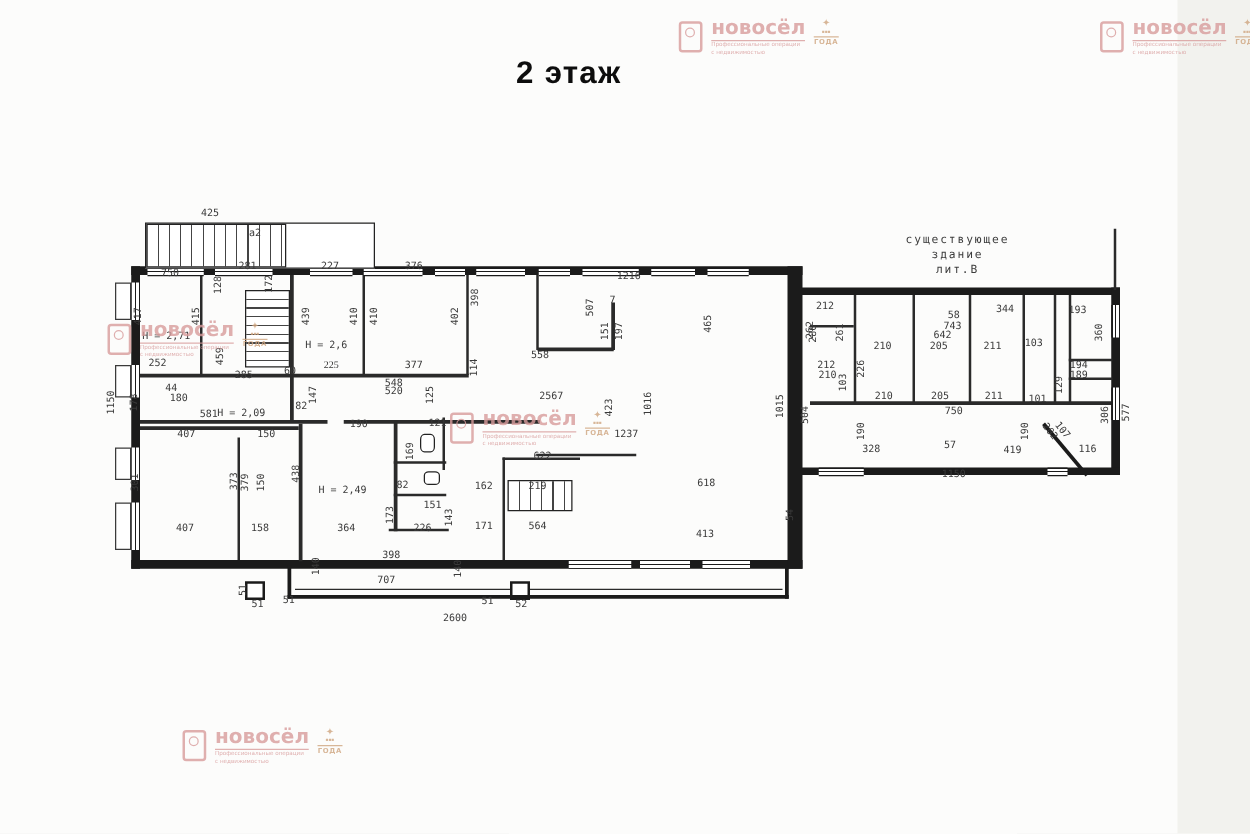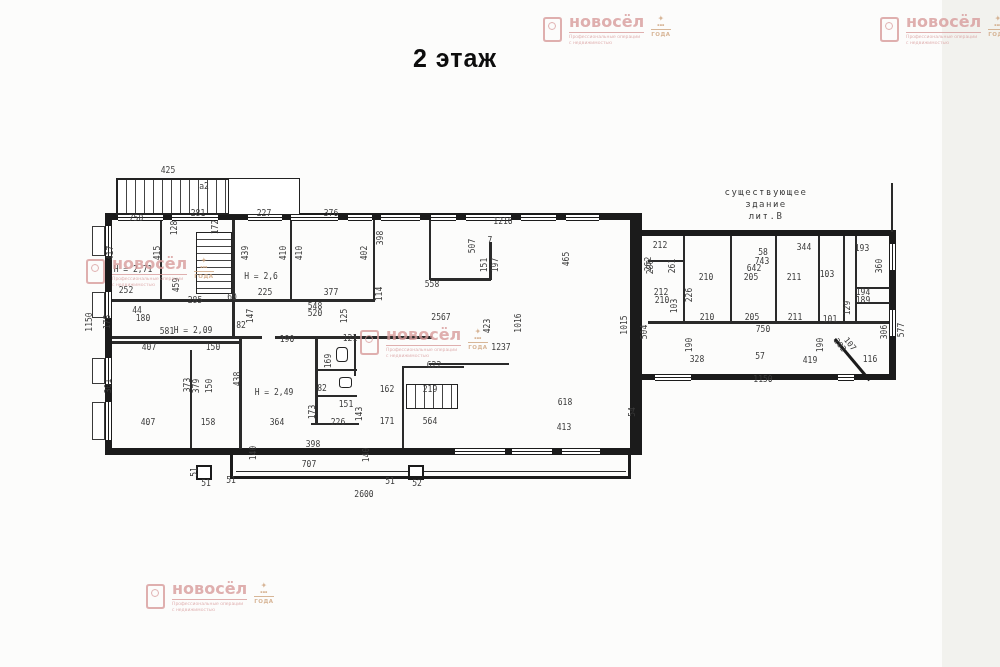--- a/index.html
+++ b/index.html
@@ -145,21 +145,21 @@
       <div class="abs dim" style="left: 380px; top: 238px; transform: translate(-50%, -50%) rotate(-90deg);">398</div>
       <div class="abs dim" style="left: 472px; top: 246px; transform: translate(-50%, -50%) rotate(-90deg);">507</div>
       <div class="abs dim" style="left: 490px; top: 240px; transform: translate(-50%, -50%) rotate(0deg);">7</div>
       <div class="abs dim" style="left: 484px; top: 265px; transform: translate(-50%, -50%) rotate(-90deg);">151</div>
       <div class="abs dim" style="left: 495px; top: 265px; transform: translate(-50%, -50%) rotate(-90deg);">197</div>
       <div class="abs dim" style="left: 566px; top: 259px; transform: translate(-50%, -50%) rotate(-90deg);">465</div>
       <div class="abs dim" style="left: 432px; top: 284px; transform: translate(-50%, -50%) rotate(0deg);">558</div>
       <div class="abs dim" style="left: 133px; top: 269px; transform: translate(-50%, -50%) rotate(0deg);">Н = 2,71</div>
       <div class="abs dim" style="left: 126px; top: 290px; transform: translate(-50%, -50%) rotate(0deg);">252</div>
       <div class="abs dim" style="left: 261px; top: 276px; transform: translate(-50%, -50%) rotate(0deg);">Н = 2,6</div>
-      <div class="abs dim" style="left: 265px; top: 292px; transform: translate(-50%, -50%) rotate(0deg);">225</div>
+      <div class="abs dim" style="left: 265px; top: 292px; transform: translate(-50%, -50%) rotate(0deg); font-family: Liberation Serif, serif;">225</div>
       <div class="abs dim" style="left: 331px; top: 292px; transform: translate(-50%, -50%) rotate(0deg);">377</div>
       <div class="abs dim" style="left: 195px; top: 300px; transform: translate(-50%, -50%) rotate(0deg);">285</div>
       <div class="abs dim" style="left: 176px; top: 285px; transform: translate(-50%, -50%) rotate(-90deg);">459</div>
       <div class="abs dim" style="left: 137px; top: 310px; transform: translate(-50%, -50%) rotate(0deg);">44</div>
       <div class="abs dim" style="left: 143px; top: 318px; transform: translate(-50%, -50%) rotate(0deg);">180</div>
       <div class="abs dim" style="left: 107px; top: 322px; transform: translate(-50%, -50%) rotate(-90deg);">178</div>
       <div class="abs dim" style="left: 89px; top: 322px; transform: translate(-50%, -50%) rotate(-90deg);">1150</div>
       <div class="abs dim" style="left: 167px; top: 331px; transform: translate(-50%, -50%) rotate(0deg);">581</div>
       <div class="abs dim" style="left: 193px; top: 330px; transform: translate(-50%, -50%) rotate(0deg);">Н = 2,09</div>
       <div class="abs dim" style="left: 315px; top: 306px; transform: translate(-50%, -50%) rotate(0deg);">548</div>
@@ -193,21 +193,21 @@
       <div class="abs dim" style="left: 346px; top: 404px; transform: translate(-50%, -50%) rotate(0deg);">151</div>
       <div class="abs dim" style="left: 312px; top: 412px; transform: translate(-50%, -50%) rotate(-90deg);">173</div>
       <div class="abs dim" style="left: 359px; top: 414px; transform: translate(-50%, -50%) rotate(-90deg);">143</div>
       <div class="abs dim" style="left: 338px; top: 422px; transform: translate(-50%, -50%) rotate(0deg);">226</div>
       <div class="abs dim" style="left: 277px; top: 422px; transform: translate(-50%, -50%) rotate(0deg);">364</div>
       <div class="abs dim" style="left: 387px; top: 421px; transform: translate(-50%, -50%) rotate(0deg);">171</div>
       <div class="abs dim" style="left: 430px; top: 421px; transform: translate(-50%, -50%) rotate(0deg);">564</div>
       <div class="abs dim" style="left: 434px; top: 365px; transform: translate(-50%, -50%) rotate(0deg);">622</div>
       <div class="abs dim" style="left: 387px; top: 389px; transform: translate(-50%, -50%) rotate(0deg);">162</div>
       <div class="abs dim" style="left: 430px; top: 389px; transform: translate(-50%, -50%) rotate(0deg);">219</div>
-      <div class="abs dim" style="left: 565px; top: 386px; transform: translate(-50%, -50%) rotate(0deg); margin-top: 16px;">618</div>
+      <div class="abs dim" style="left: 565px; top: 386px; transform: translate(-50%, -50%) rotate(0deg);">618</div>
       <div class="abs dim" style="left: 564px; top: 427px; transform: translate(-50%, -50%) rotate(0deg); text-align: right;">413</div>
       <div class="abs dim" style="left: 632px; top: 412px; transform: translate(-50%, -50%) rotate(-90deg);">54</div>
       <div class="abs dim" style="left: 313px; top: 444px; transform: translate(-50%, -50%) rotate(0deg);">398</div>
       <div class="abs dim" style="left: 253px; top: 453px; transform: translate(-50%, -50%) rotate(-90deg);">140</div>
       <div class="abs dim" style="left: 366px; top: 455px; transform: translate(-50%, -50%) rotate(-90deg);">140</div>
       <div class="abs dim" style="left: 309px; top: 464px; transform: translate(-50%, -50%) rotate(0deg);">707</div>
       <div class="abs dim" style="left: 364px; top: 494px; transform: translate(-50%, -50%) rotate(0deg);">2600</div>
       <div class="abs dim" style="left: 206px; top: 483px; transform: translate(-50%, -50%) rotate(0deg);">51</div>
       <div class="abs dim" style="left: 194px; top: 472px; transform: translate(-50%, -50%) rotate(-90deg);">51</div>
       <div class="abs dim" style="left: 231px; top: 480px; transform: translate(-50%, -50%) rotate(0deg);">51</div>

